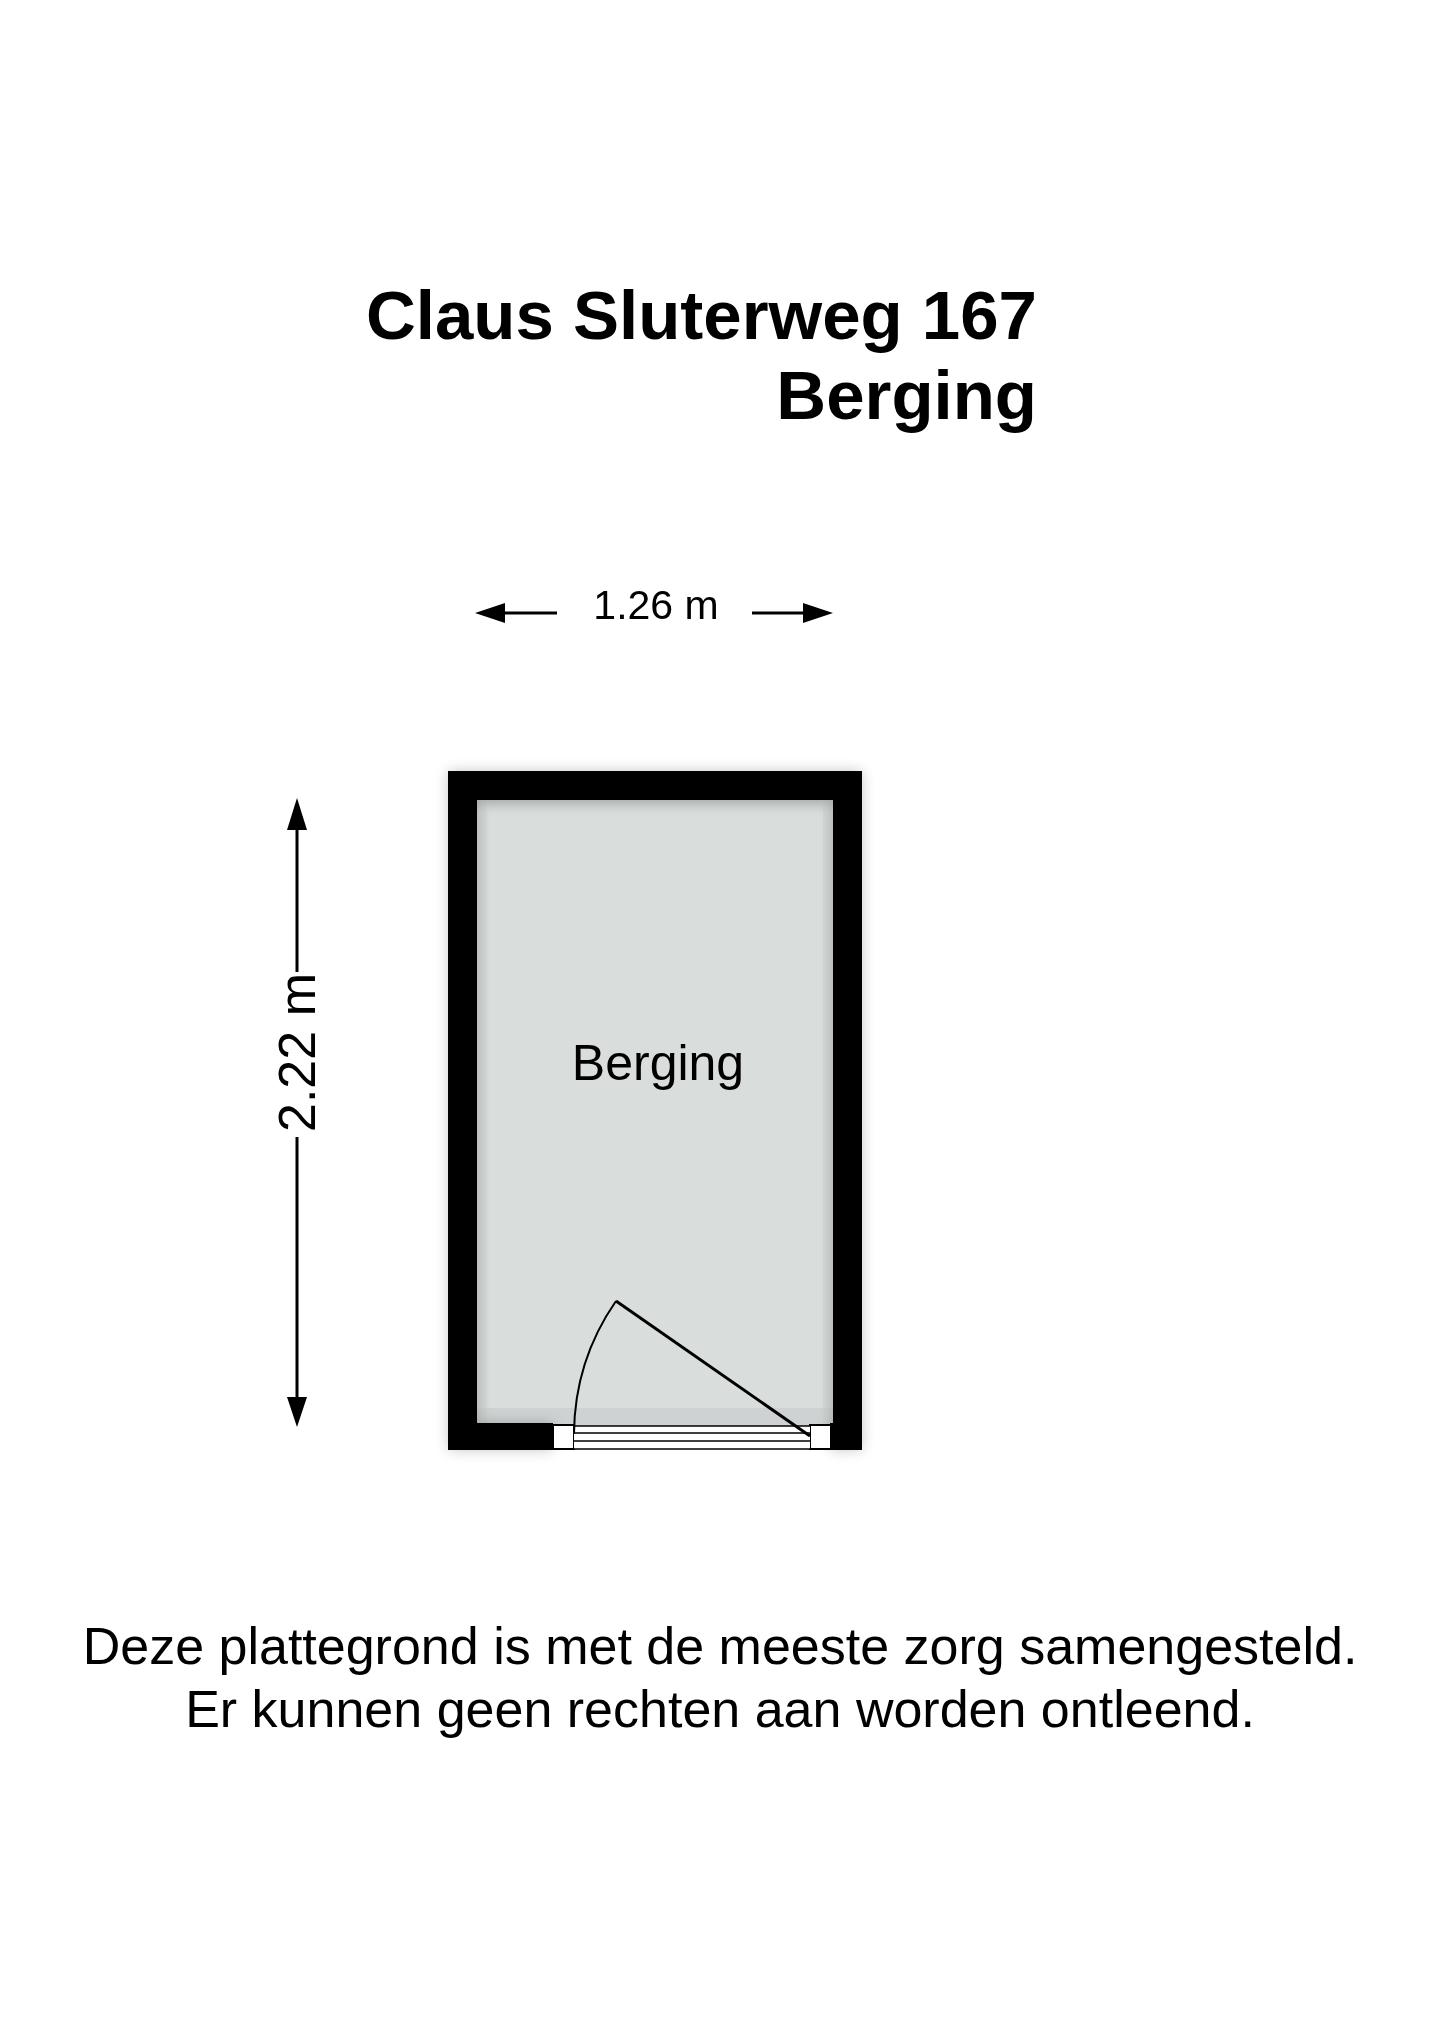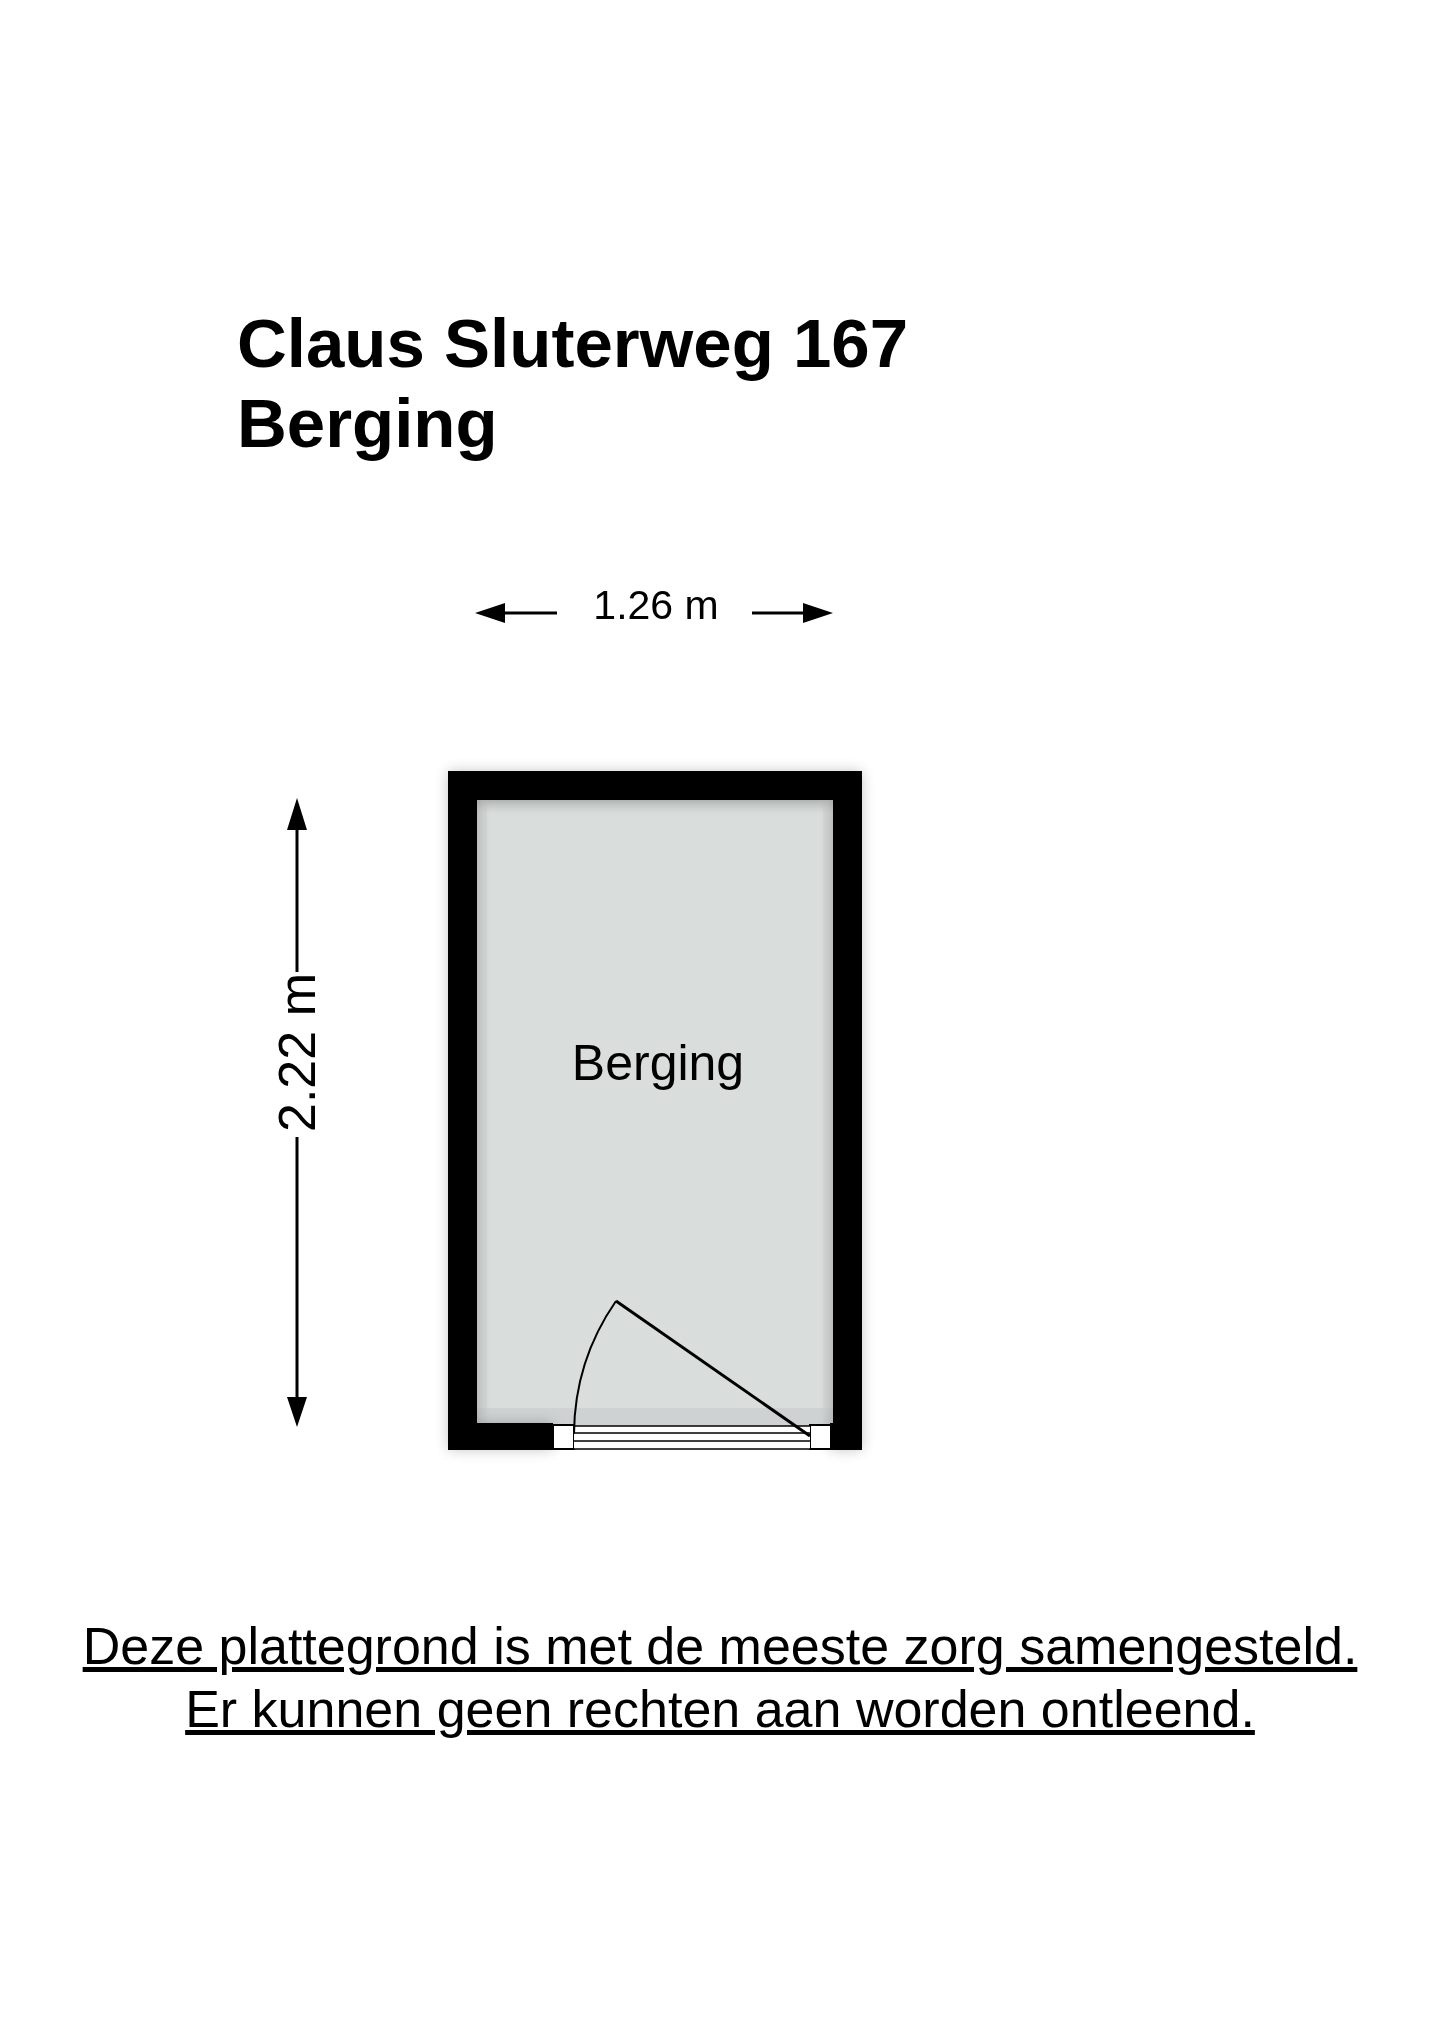--- a/index.html
+++ b/index.html
@@ -1,23 +1,23 @@
 <!DOCTYPE html>
 <html><head>
 <meta charset="utf-8">
 <style>
   html, body { margin:0; padding:0; background:#ffffff; }
   body { width:1440px; height:2036px; position:relative; overflow:hidden; font-family:"Liberation Sans", sans-serif; color:#000; }
-  .title { position:absolute; left:237px; width:800px; text-align:left; font-weight:bold; font-size:69px; line-height:1; white-space:nowrap;margin-top:28px; }
+  .title { position:absolute; left:237px; width:800px; text-align:right; font-weight:bold; font-size:69px; line-height:1; white-space:nowrap; }
   .title-l1 { top:281px; }
   .title-l2 { top:361px; }
   .dim-h-label { position:absolute; left:566px; top:585px; width:180px; text-align:center; font-size:41px; line-height:1; white-space:nowrap; }
   .dim-v-label { position:absolute; left:222px; top:1031px; width:150px; text-align:center; font-size:52px; line-height:1; white-space:nowrap; transform:rotate(-90deg); transform-origin:50% 50%; height:52px; }
   .room-label { position:absolute; left:508px; top:1038px; width:300px; text-align:center; font-size:50px; line-height:1; white-space:nowrap; }
-  .disclaimer { position:absolute; left:0; width:1440px; text-align:center; font-size:52px; line-height:1; white-space:nowrap;text-decoration:underline; }
+  .disclaimer { position:absolute; left:0; width:1440px; text-align:center; font-size:52px; line-height:1; white-space:nowrap; }
   .disc-l1 { top:1620px; }
   .disc-l2 { top:1683px; }
   svg.plan { position:absolute; left:0; top:0; }
 </style>
 </head>
 <body>
 
 <div class="title title-l1">Claus Sluterweg 167</div>
 <div class="title title-l2">Berging</div>
 

